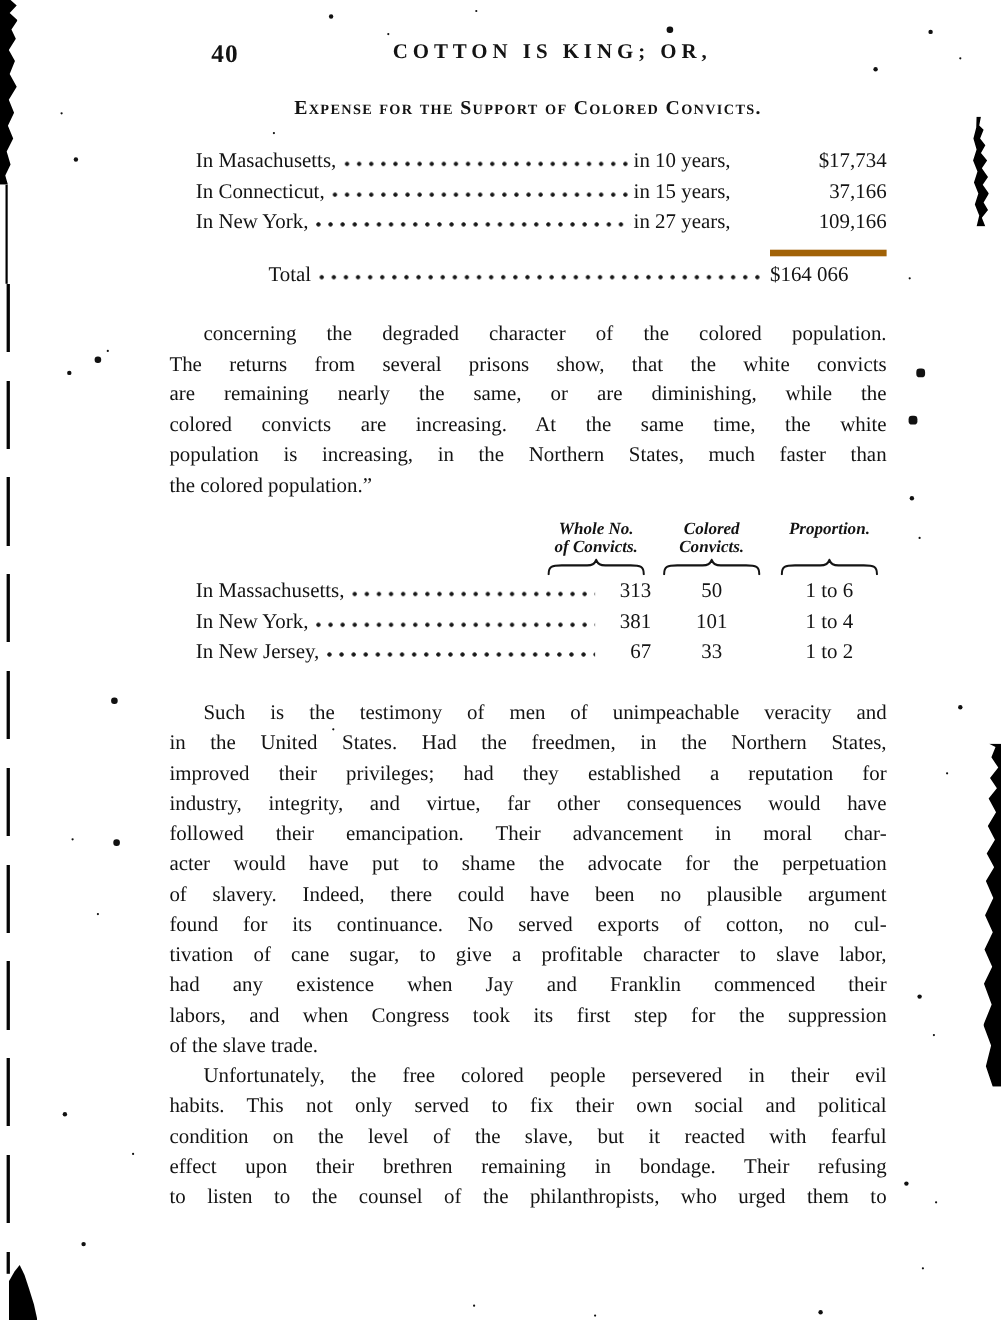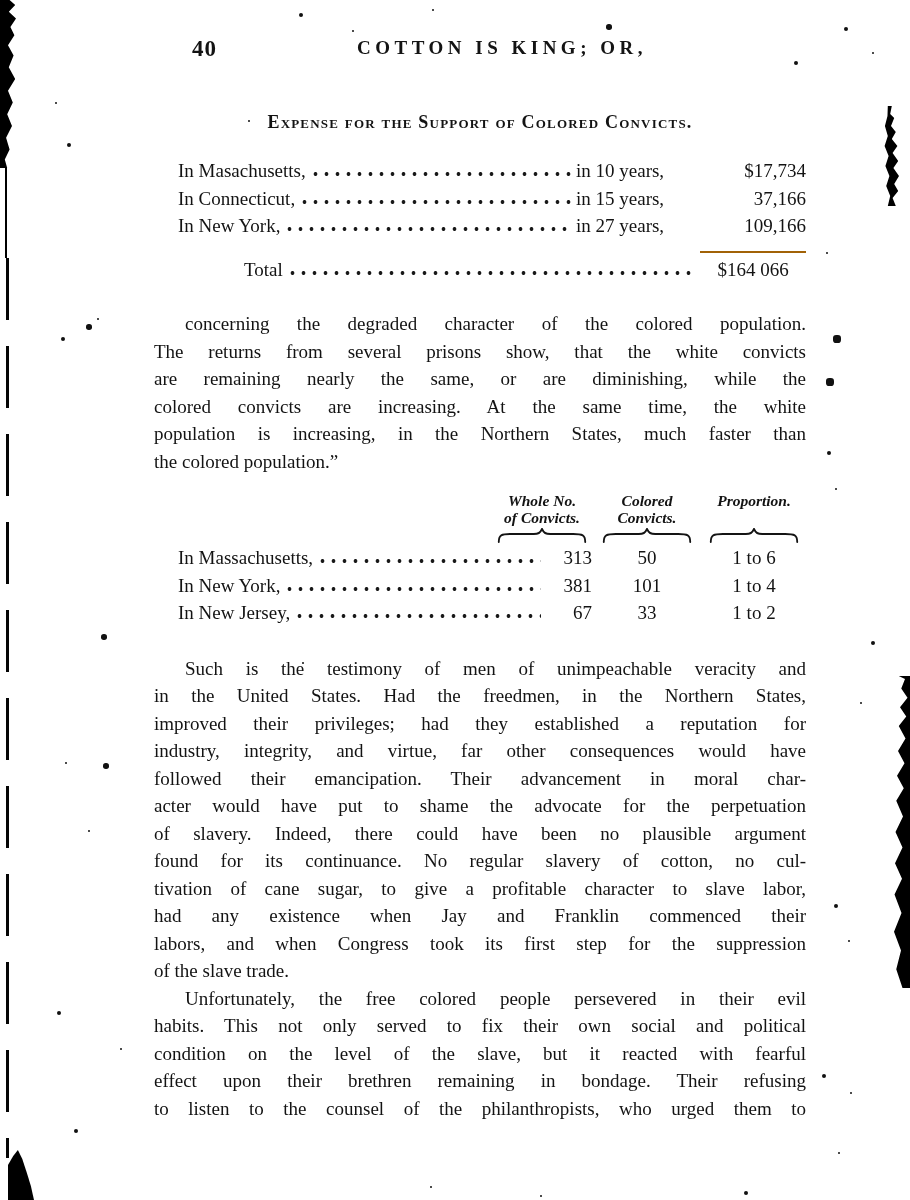--- a/index.html
+++ b/index.html
@@ -26,21 +26,21 @@
     position: absolute; left: 38px; top: 6px;
     font-size: 23px; font-weight: 700; letter-spacing: 1px;
   }
   .running-head {
     position: absolute; left: 348px; top: 7px; transform: translateX(-50%);
     font-size: 19px; font-weight: 700; letter-spacing: 4.5px; white-space: nowrap;
   }
 
   
   .section-title {
-    margin-top: 40px;
+    margin-top: 16px;
     text-align: center;
     font-variant: small-caps;
     font-weight: 600;
     font-size: 18px;
     letter-spacing: 1.2px;
   }
 
   
   .leader {
     flex: 1 1 auto;
@@ -57,22 +57,22 @@
   .exp-row { display: flex; align-items: baseline; }
   .exp-label { white-space: nowrap; }
   .exp-period { width: 130px; white-space: nowrap; }
   .exp-amount { width: 100px; text-align: right; white-space: nowrap; }
   .exp-total-row {
     display: flex; align-items: baseline;
     margin: 11px 0 12px 24px; font-size: 19px; line-height: 27.5px;
   }
   .total-indent { width: 66px; }
   .exp-total-amount {
-    width: 106px; text-align: center; white-space: nowrap;
-    border-top: 2px solid #a16207; padding-top: 3px;
+    width: 106px; text-align: left; white-space: nowrap;
+    border-top: 6px solid #a16207; padding-top: 3px;
   }
 
   
   .para { font-size: 19px; line-height: 27.5px; }
   .para .line { text-align: justify; text-align-last: justify; }
   .para div.line:first-of-type { text-indent: 31px; }
   .para.no-stretch-last .line:last-child { text-align-last: left; }
   .quote { margin-top: 27px; }
   .body-para1 { margin-top: 28px; }
   .body-para2 { margin-top: 0; }
@@ -281,21 +281,21 @@
         <div class="line">improved their privileges; had they established a reputation for</div>
 
         <div class="line">industry, integrity, and virtue, far other consequences would have</div>
 
         <div class="line">followed their emancipation.  Their advancement in moral char-</div>
 
         <div class="line">acter would have put to shame the advocate for the perpetuation</div>
 
         <div class="line">of slavery.  Indeed, there could have been no plausible argument</div>
 
-        <div class="line">found for its continuance.  No regular slavery of cotton, no cul-</div>
+        <div class="line">found for its continuance.  No served exports of cotton, no cul-</div>
 
         <div class="line">tivation of cane sugar, to give a profitable character to slave labor,</div>
 
         <div class="line">had any existence when Jay and Franklin commenced their</div>
 
         <div class="line">labors, and when Congress took its first step for the suppression</div>
 
         <div class="line">of the slave trade.</div>
       </div>
 

